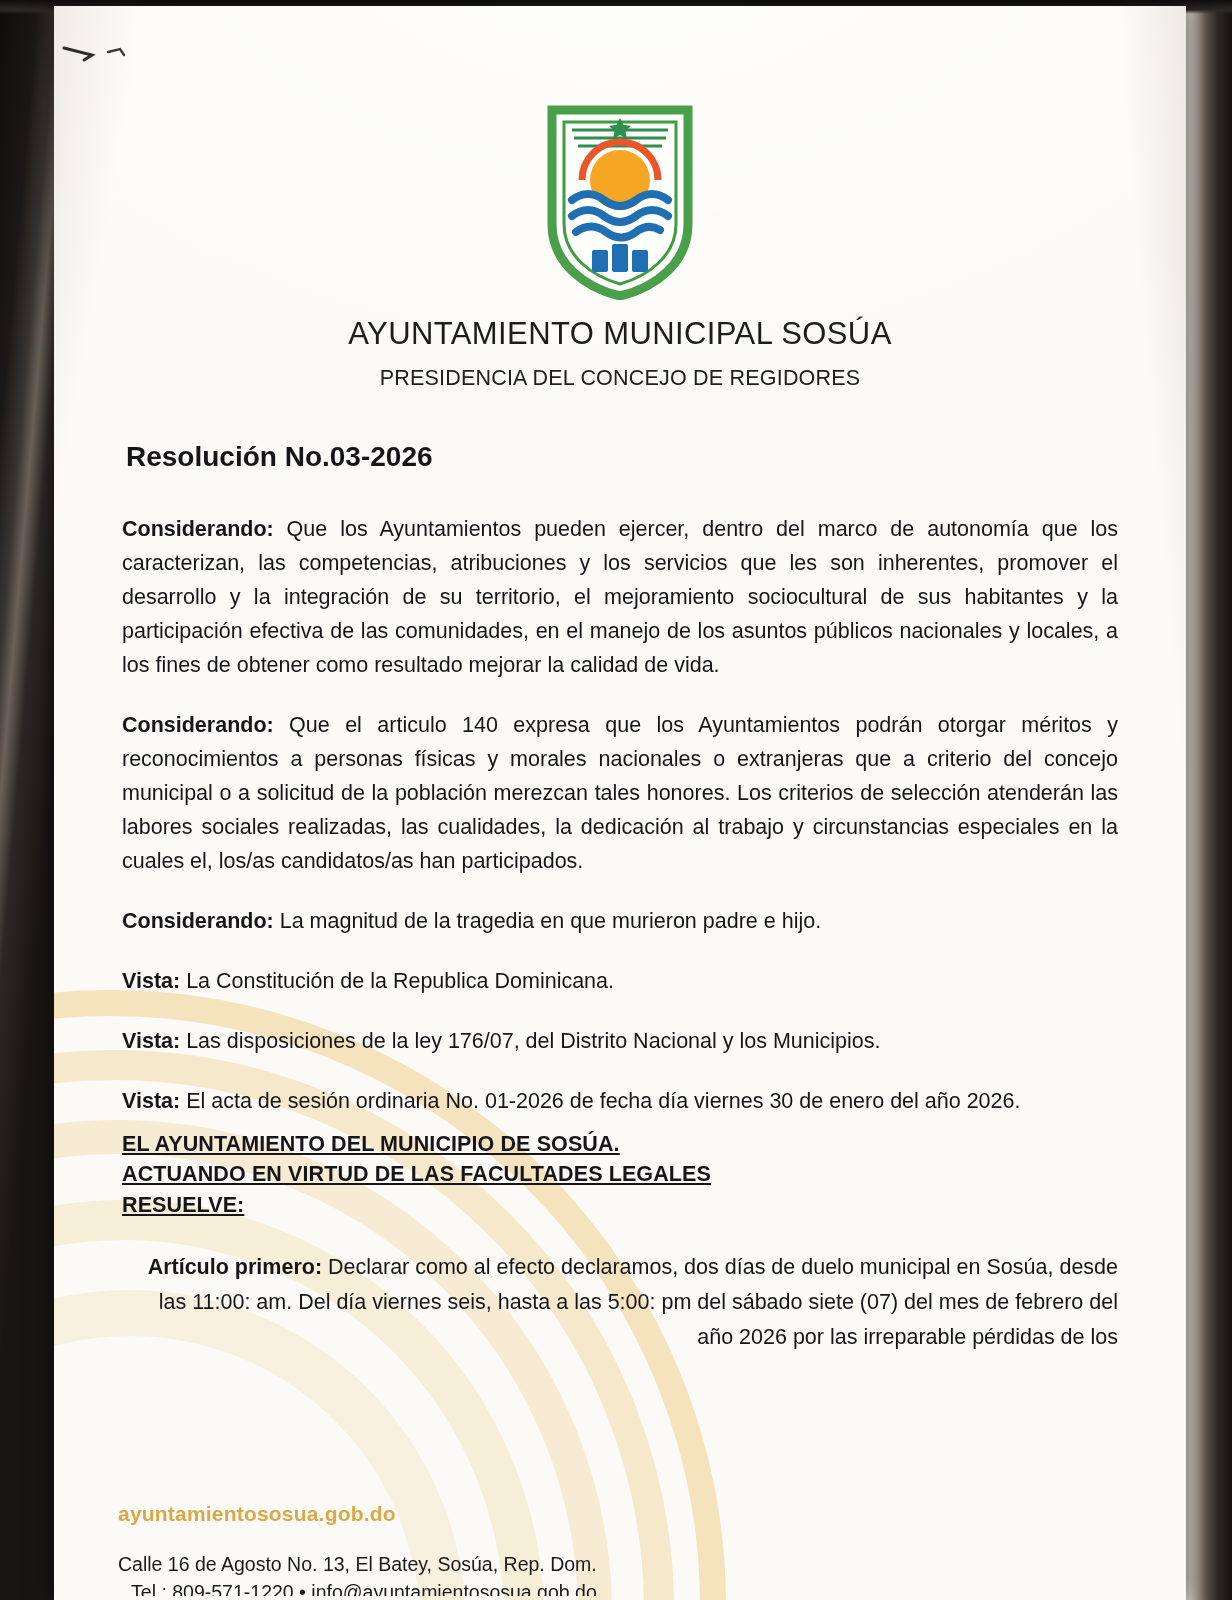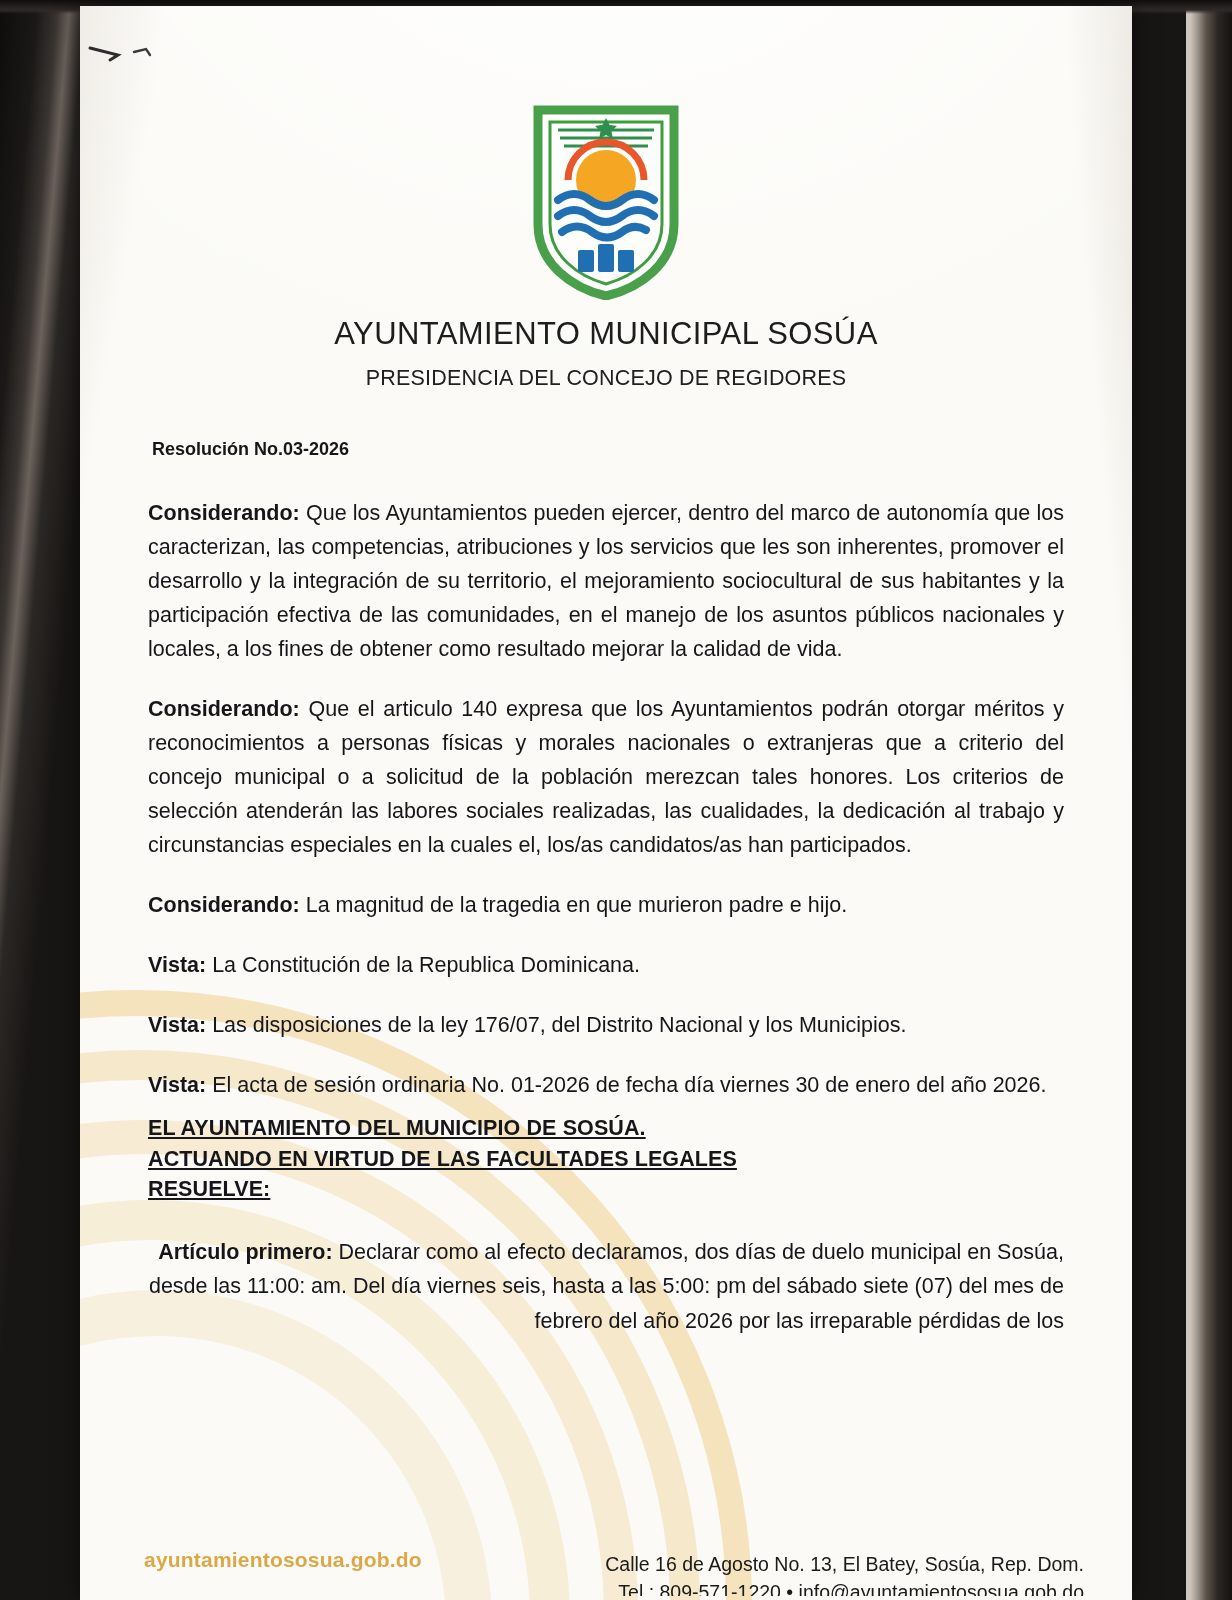--- a/index.html
+++ b/index.html
@@ -36,23 +36,23 @@
     top: 0;
     left: 0;
     width: 100%;
     height: 14px;
     background: linear-gradient(180deg, #0f0e0d 0, #2e2a26 10px, rgba(0,0,0,0) 14px);
   }
 
   
   .sheet {
     position: absolute;
-    left: 80px;
+    left: 54px;
     top: 6px;
-    width: 1052px;
+    width: 1132px;
     height: 1594px;
     background: #fbfaf6;
     box-shadow: 0 0 22px rgba(0,0,0,.55);
     overflow: hidden;
   }
   
   .sheet::before {
     content: "";
     position: absolute;
     inset: 0;
@@ -122,21 +122,21 @@
   }
 
   .doc-body {
     margin-top: 44px;
     color: #16161a;
     font-size: 21.5px;
     line-height: 1.58;
   }
   .res-no {
     font-weight: bold;
-    font-size: 18px;
+    font-size: 28px;
     margin: 0 0 34px 4px;
   }
   p.para {
     margin: 0 0 26px 0;
     text-align: justify;
   }
   p.para.short { text-align: left; }
   .lead { font-weight: bold; }
 
   .resolve-block {
@@ -160,20 +160,21 @@
     position: absolute;
     left: 0;
     right: 0;
     bottom: 0;
     z-index: 3;
     display: flex;
     align-items: flex-start;
     justify-content: space-between;
     padding: 0 48px 4px 64px;
     font-size: 19px;
+    flex-direction: column;
   }
   .footer-left {
     color: #d9a23a;
     font-weight: bold;
     font-size: 21px;
     letter-spacing: .2px;
     opacity: .92;
     transform: translateY(-2px);
   }
   .footer-right {

